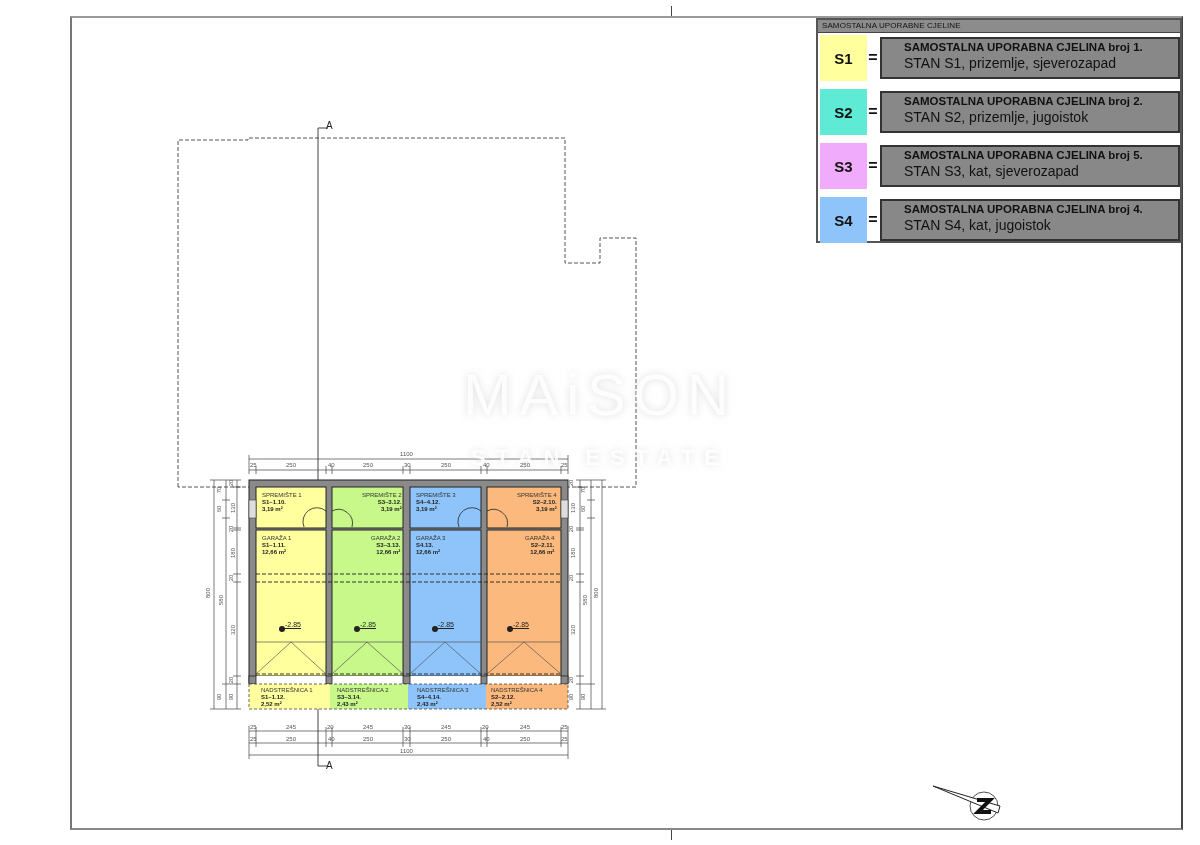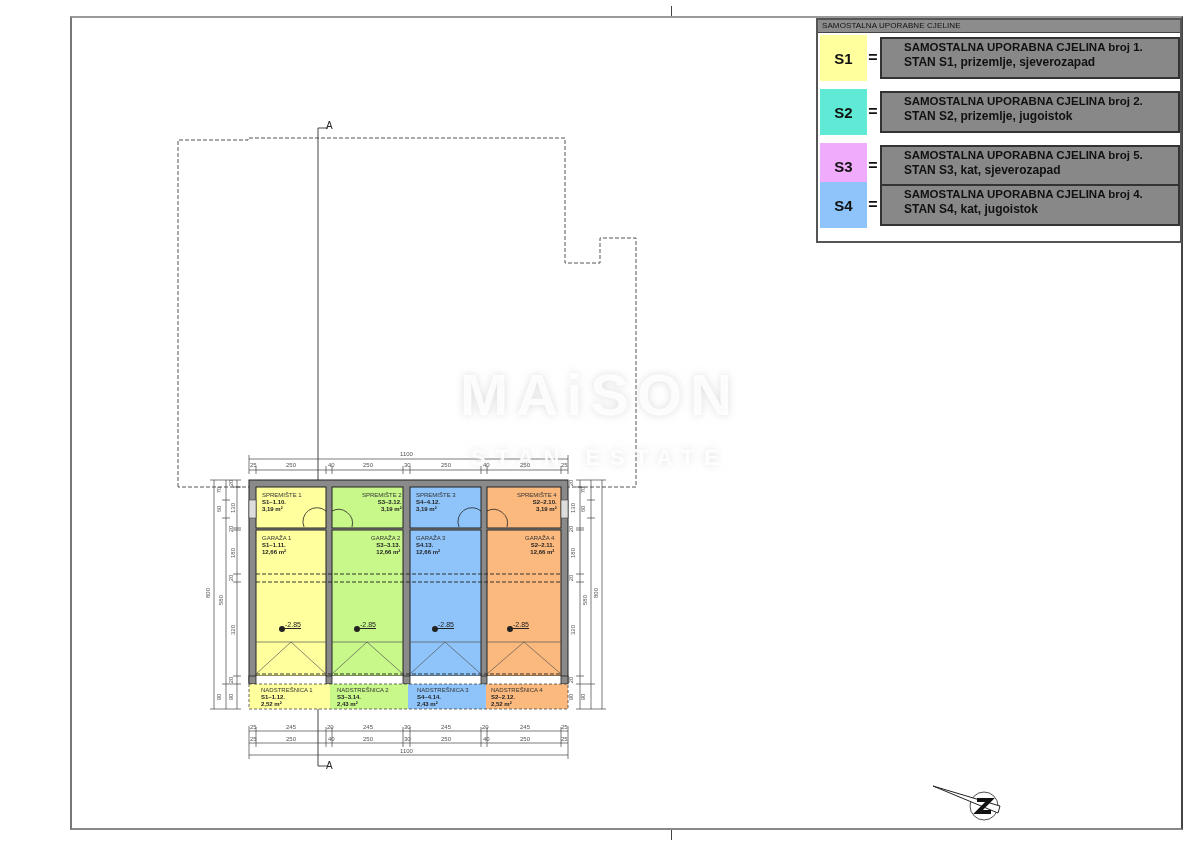--- a/index.html
+++ b/index.html
@@ -8,23 +8,23 @@
   .tick{position:absolute;left:671px;top:6px;width:1px;height:10px;background:#444;}
   .tick-b{position:absolute;left:671px;top:830px;width:1px;height:10px;background:#444;}
   svg.plan{position:absolute;left:0;top:0;}
   .legend{position:absolute;left:816px;top:18px;width:366px;height:225px;border:2px solid #555;box-sizing:border-box;background:#fff;}
   .legend-title{height:12px;background:#8c8c8c;border-bottom:1px solid #444;font-size:8px;color:#111;padding-left:4px;line-height:12px;letter-spacing:0.1px;}
   .leg-row{position:absolute;left:2px;width:360px;height:46px;}
   .leg-code{position:absolute;left:0;top:0;width:47px;height:46px;display:flex;align-items:center;justify-content:center;font-weight:bold;font-size:15px;color:#111;}
   .leg-eq{position:absolute;left:47px;top:0;width:12px;height:46px;display:flex;align-items:center;justify-content:center;font-weight:bold;font-size:16px;color:#111;}
   .leg-box{position:absolute;left:60px;top:2px;width:300px;height:42px;background:#888;border:2px solid #333;box-sizing:border-box;}
   .leg-h{position:absolute;left:22px;top:2px;font-weight:bold;font-size:11.5px;color:#111;white-space:nowrap;}
-  .leg-s{position:absolute;left:22px;top:16px;font-size:12px;color:#111;white-space:nowrap;font-weight:bold;}
+  .leg-s{position:absolute;left:22px;top:16px;font-size:14px;color:#111;white-space:nowrap;}
   .watermark{position:absolute;left:440px;top:360px;width:320px;text-align:center;color:rgba(255,255,255,0.85);text-shadow:0 0 8px rgba(200,200,200,0.6);pointer-events:none;}
-  .wm1{font-size:58px;letter-spacing:8px;font-weight:bold;line-height:70px;}
+  .wm1{font-size:58px;letter-spacing:8px;font-weight:normal;line-height:70px;}
   .wm2{font-size:22px;letter-spacing:10px;font-weight:bold;line-height:28px;margin-top:14px;}
   .lbl{position:absolute;font-size:6px;color:#333;line-height:7px;white-space:nowrap;}
   .lbl b{font-weight:bold;color:#222;}
   .dim{position:absolute;font-size:6px;color:#555;white-space:nowrap;}
   .vdim{position:absolute;font-size:6px;color:#555;white-space:nowrap;transform:rotate(-90deg);transform-origin:center;}
   .elev{position:absolute;font-size:7px;color:#222;text-decoration:underline;}
   .secA{position:absolute;font-size:10px;color:#222;}
 </style>
 </head>
 <body>
@@ -317,21 +317,21 @@
 
   <div class="leg-row" style="top:123px;">
     <div class="leg-code" style="background:#f0abfc;">S3</div>
     <div class="leg-eq">=</div>
     <div class="leg-box">
       <div class="leg-h">SAMOSTALNA UPORABNA CJELINA  broj  5.</div>
       <div class="leg-s">STAN S3, kat, sjeverozapad</div>
     </div>
   </div>
 
-  <div class="leg-row" style="top:162px;text-align:right;">
+  <div class="leg-row" style="top:177px;text-align:right;">
     <div class="leg-code" style="background:#8ec4fa;">S4</div>
     <div class="leg-eq">=</div>
     <div class="leg-box">
       <div class="leg-h">SAMOSTALNA UPORABNA CJELINA  broj  4.</div>
       <div class="leg-s">STAN S4, kat, jugoistok</div>
     </div>
   </div>
 </div>
 
 </body></html>

